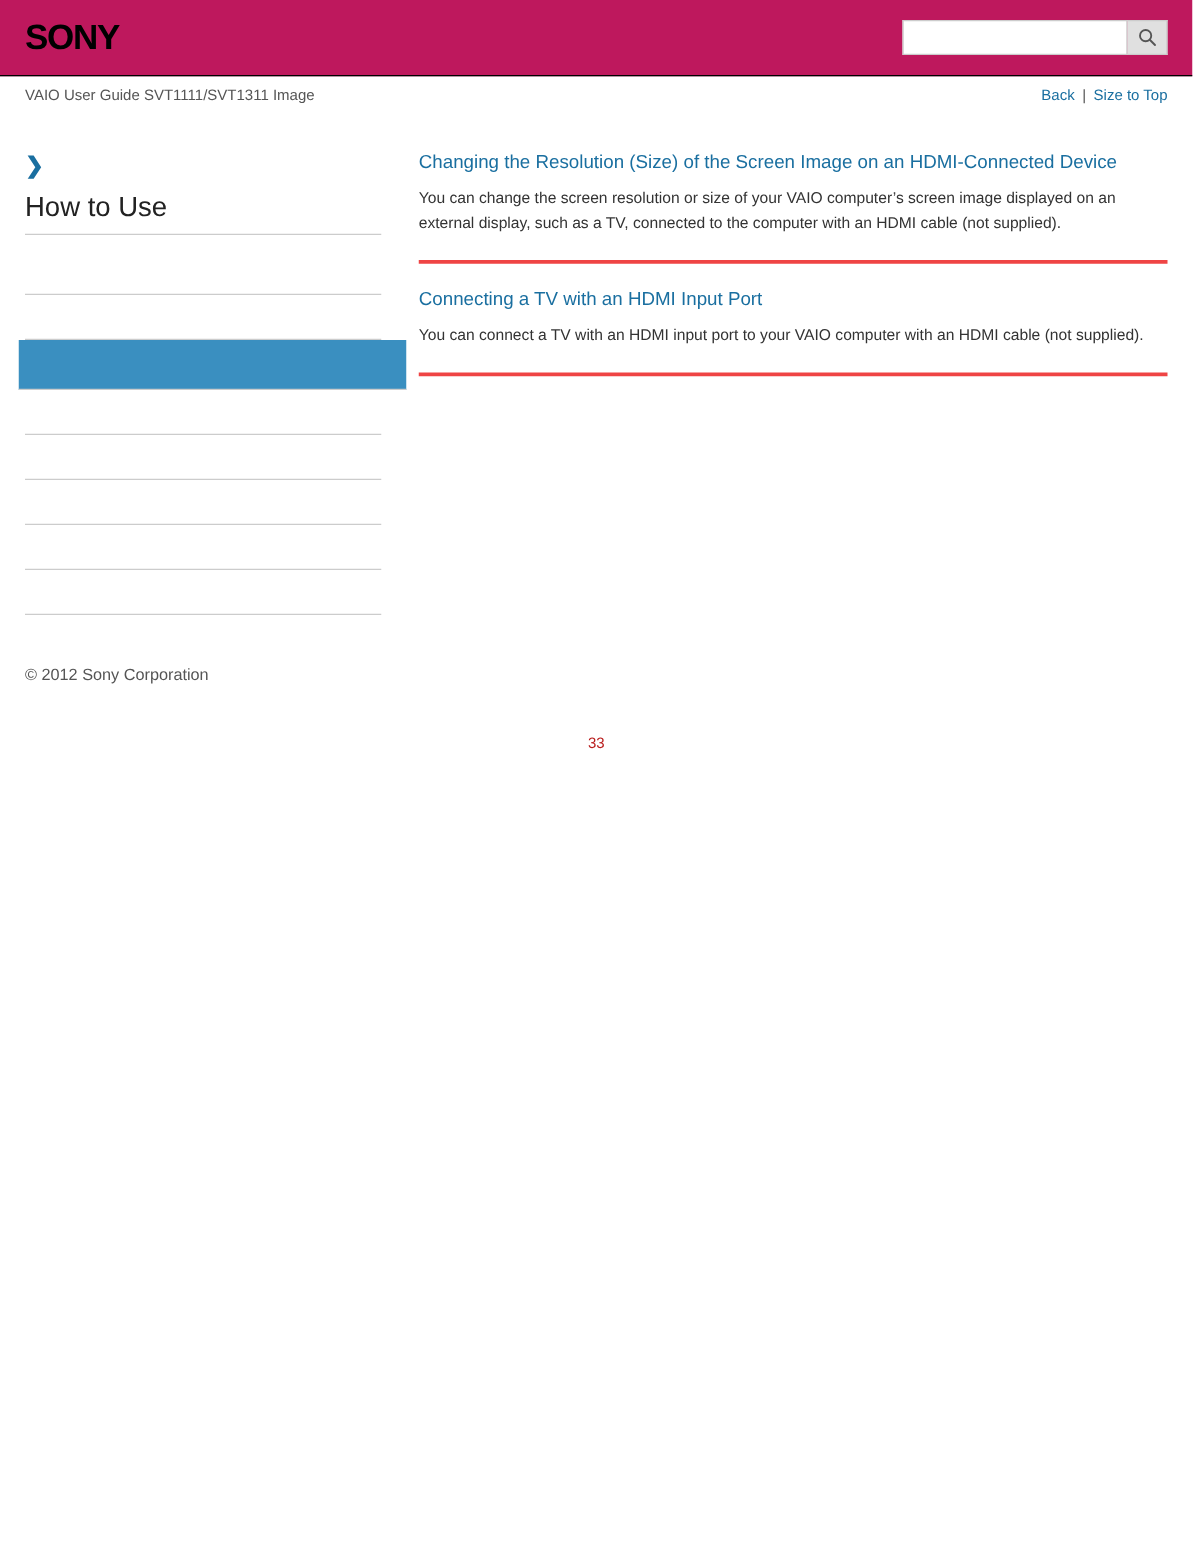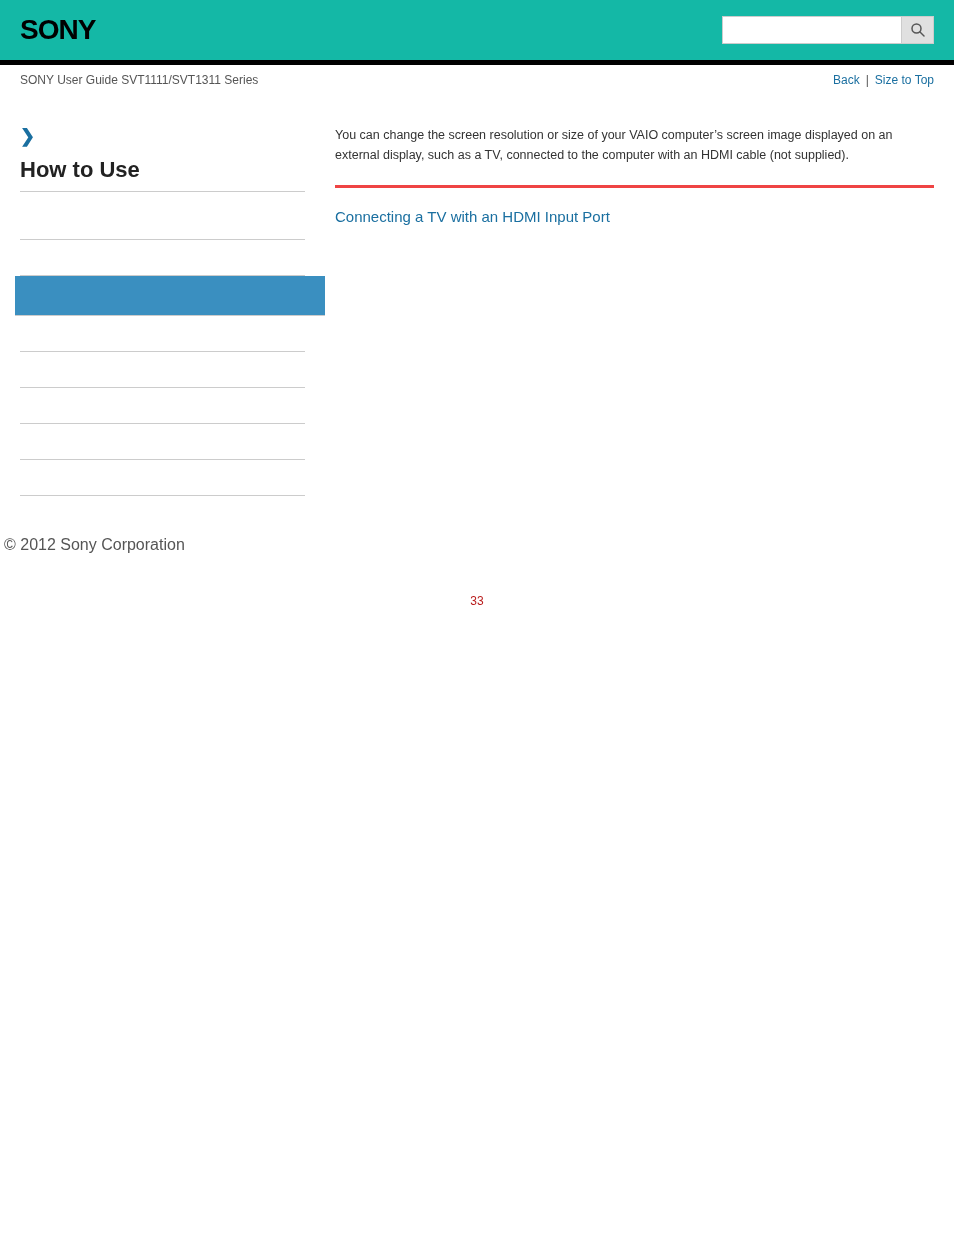--- a/index.html
+++ b/index.html
@@ -16,22 +16,22 @@
       width: 954px;
       min-height: 1235px;
     }
 
     
     .header {
       display: flex;
       align-items: center;
       justify-content: space-between;
       padding: 14px 20px 14px 20px;
-      border-bottom: 5px solid #000000;
-      background: #14b8a6;
+      border-bottom: 1px solid #000000;
+      background: #be185d;
     }
 
     .sony-logo {
       font-size: 28px;
       font-weight: 900;
       letter-spacing: -1px;
       color: #000000;
       font-family: 'Arial Black', Arial, sans-serif;
     }
 
@@ -113,21 +113,21 @@
 
     .breadcrumb-arrow {
       color: #1a6fa0;
       font-size: 18px;
       font-weight: bold;
       margin-bottom: 10px;
     }
 
     .section-title {
       font-size: 22px;
-      font-weight: bold;
+      font-weight: normal;
       color: #222222;
       margin-bottom: 12px;
       padding-bottom: 8px;
       border-bottom: 1px solid #cccccc;
     }
 
     .sidebar-item {
       height: 36px;
       border-bottom: 1px solid #cccccc;
       display: flex;
@@ -172,22 +172,22 @@
       font-size: 12.5px;
       color: #333333;
       line-height: 1.6;
       margin-bottom: 20px;
       padding-bottom: 20px;
       border-bottom: 3px solid #ef4444;
     }
 
     
     .footer {
-      padding: 20px 4px;
-      font-size: 16px;
+      padding: 20px 20px;
+      font-size: 13px;
       color: #555555;
     }
 
     .page-number {
       text-align: center;
       font-size: 12px;
       color: #b91c1c;
       padding: 20px 0;
     }
   </style>
@@ -201,21 +201,21 @@
     <button class="search-button">
       <svg class="search-icon-svg" viewBox="0 0 16 16" fill="none" xmlns="http://www.w3.org/2000/svg">
         <circle cx="6.5" cy="6.5" r="4.5" stroke="#555" stroke-width="1.5"></circle>
         <line x1="10" y1="10" x2="14" y2="14" stroke="#555" stroke-width="1.5" stroke-linecap="round"></line>
       </svg>
     </button>
   </div>
 </div>
 
 <div class="nav-bar">
-  <span class="nav-left">SONY User Guide SVT1111/SVT1311 Series</span>
+  <span class="nav-left">VAIO User Guide SVT1111/SVT1311 Image</span>
   <div class="nav-right">
     <a class="nav-link">Back</a>
     <span class="nav-separator">|</span>
     <a class="nav-link">
       <span>Size to Top</span>
     </a>
   </div>
 </div>
 
 <div class="main-content">
@@ -253,25 +253,27 @@
     </div>
 
     <div class="sidebar-item">
       <span class="sidebar-item-text"></span>
     </div>
   </div>
 
   <div class="content-area">
 
     <div>
+      <a class="article-title">Changing the Resolution (Size) of the Screen Image on an HDMI-Connected Device</a>
       <p class="article-description">You can change the screen resolution or size of your VAIO computer’s screen image displayed on an external display, such as a TV, connected to the computer with an HDMI cable (not supplied).</p>
     </div>
 
     <div>
       <a class="article-title">Connecting a TV with an HDMI Input Port</a>
+      <p class="article-description">You can connect a TV with an HDMI input port to your VAIO computer with an HDMI cable (not supplied).</p>
     </div>
 
   </div>
 </div>
 
 <div class="footer">
   <span>© 2012 Sony Corporation</span>
 </div>
 
 <div class="page-number">33</div>

